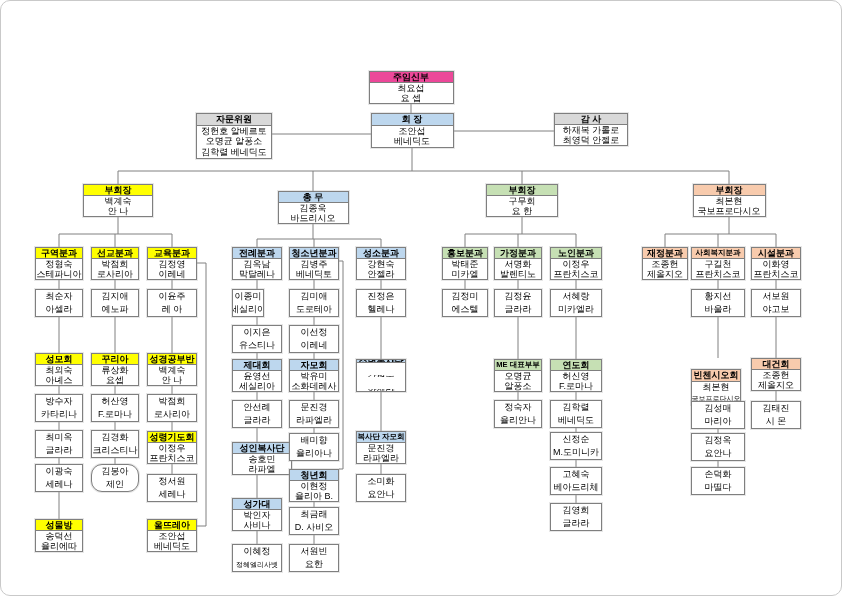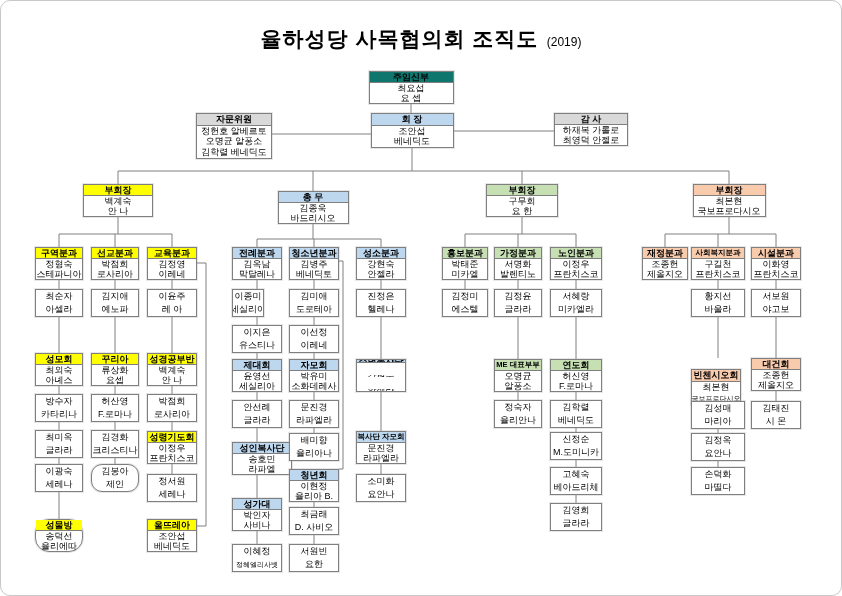--- a/index.html
+++ b/index.html
@@ -10,35 +10,31 @@
   #title-main{font-size:21px;font-weight:bold;color:#000;letter-spacing:1px;}
   #title-year{font-size:12px;color:#000;margin-left:4px;}
   #wires{position:absolute;left:0;top:0;width:842px;height:596px;pointer-events:none;}
   .obox{position:absolute;box-sizing:border-box;border:1px solid #7f7f7f;background:#fff;
         display:flex;flex-direction:column;box-shadow:0 0 0 1px rgba(160,160,160,.25);}
   .orow{flex:1;display:flex;align-items:center;justify-content:center;
         font-size:9px;line-height:1;white-space:nowrap;color:#000;overflow:hidden;}
   .orow.hdr{font-weight:bold;border-bottom:1px solid #7f7f7f;}
   .orow.small{font-size:7px;}
   .orow.hdr.small{font-size:7.5px;}
-  .bg-green{background:#0f766e;}
+  .bg-green{background:#ec4899;}
   .bg-lgreen{background:#C6E0B4;}
   .bg-blue{background:#BDD7EE;}
   .bg-gray{background:#D9D9D9;}
   .bg-yellow{background:#FFFF00;}
   .bg-orange{background:#F8CBAD;}
 </style>
 </head>
 <body>
 
 <div id="page">
-  <div id="title-wrap">
-    <span id="title-main">율하성당 사목협의회 조직도</span>
-    <span id="title-year">(2019)</span>
-  </div>
   <svg id="wires" viewBox="0 0 842 596" xmlns="http://www.w3.org/2000/svg">
       <polyline points="410,103 410,112" fill="none" stroke="#808080" stroke-width="1"></polyline>
       <polyline points="271,133 370,133" fill="none" stroke="#808080" stroke-width="1"></polyline>
       <polyline points="453,130 553,130" fill="none" stroke="#808080" stroke-width="1"></polyline>
       <polyline points="411,147 411,170" fill="none" stroke="#808080" stroke-width="1"></polyline>
       <polyline points="117,170 728,170" fill="none" stroke="#808080" stroke-width="1"></polyline>
       <polyline points="117,170 117,183" fill="none" stroke="#808080" stroke-width="1"></polyline>
       <polyline points="312,170 312,190" fill="none" stroke="#808080" stroke-width="1"></polyline>
       <polyline points="521,170 521,183" fill="none" stroke="#808080" stroke-width="1"></polyline>
       <polyline points="728,170 728,183" fill="none" stroke="#808080" stroke-width="1"></polyline>
@@ -178,21 +174,21 @@
         <div class="orow">카타리나</div>
       </div>
       <div class="obox" style="left: 34px; top: 429px; width: 48px; height: 28px;">
         <div class="orow">최미옥</div>
         <div class="orow">글라라</div>
       </div>
       <div class="obox" style="left: 34px; top: 463px; width: 48px; height: 28px;">
         <div class="orow">이광숙</div>
         <div class="orow">세레나</div>
       </div>
-      <div class="obox" style="left: 34px; top: 518px; width: 48px; height: 33px; border-radius: 14px;">
+      <div class="obox" style="left: 34px; top: 518px; width: 48px; height: 33px;">
         <div class="orow hdr bg-yellow">성물방</div>
         <div class="orow">송덕선</div>
         <div class="orow">율리에따</div>
       </div>
       <div class="obox" style="left: 90px; top: 246px; width: 48px; height: 33px;">
         <div class="orow hdr bg-yellow">선교분과</div>
         <div class="orow">박점희</div>
         <div class="orow">로사리아</div>
       </div>
       <div class="obox" style="left: 90px; top: 288px; width: 48px; height: 28px;">

